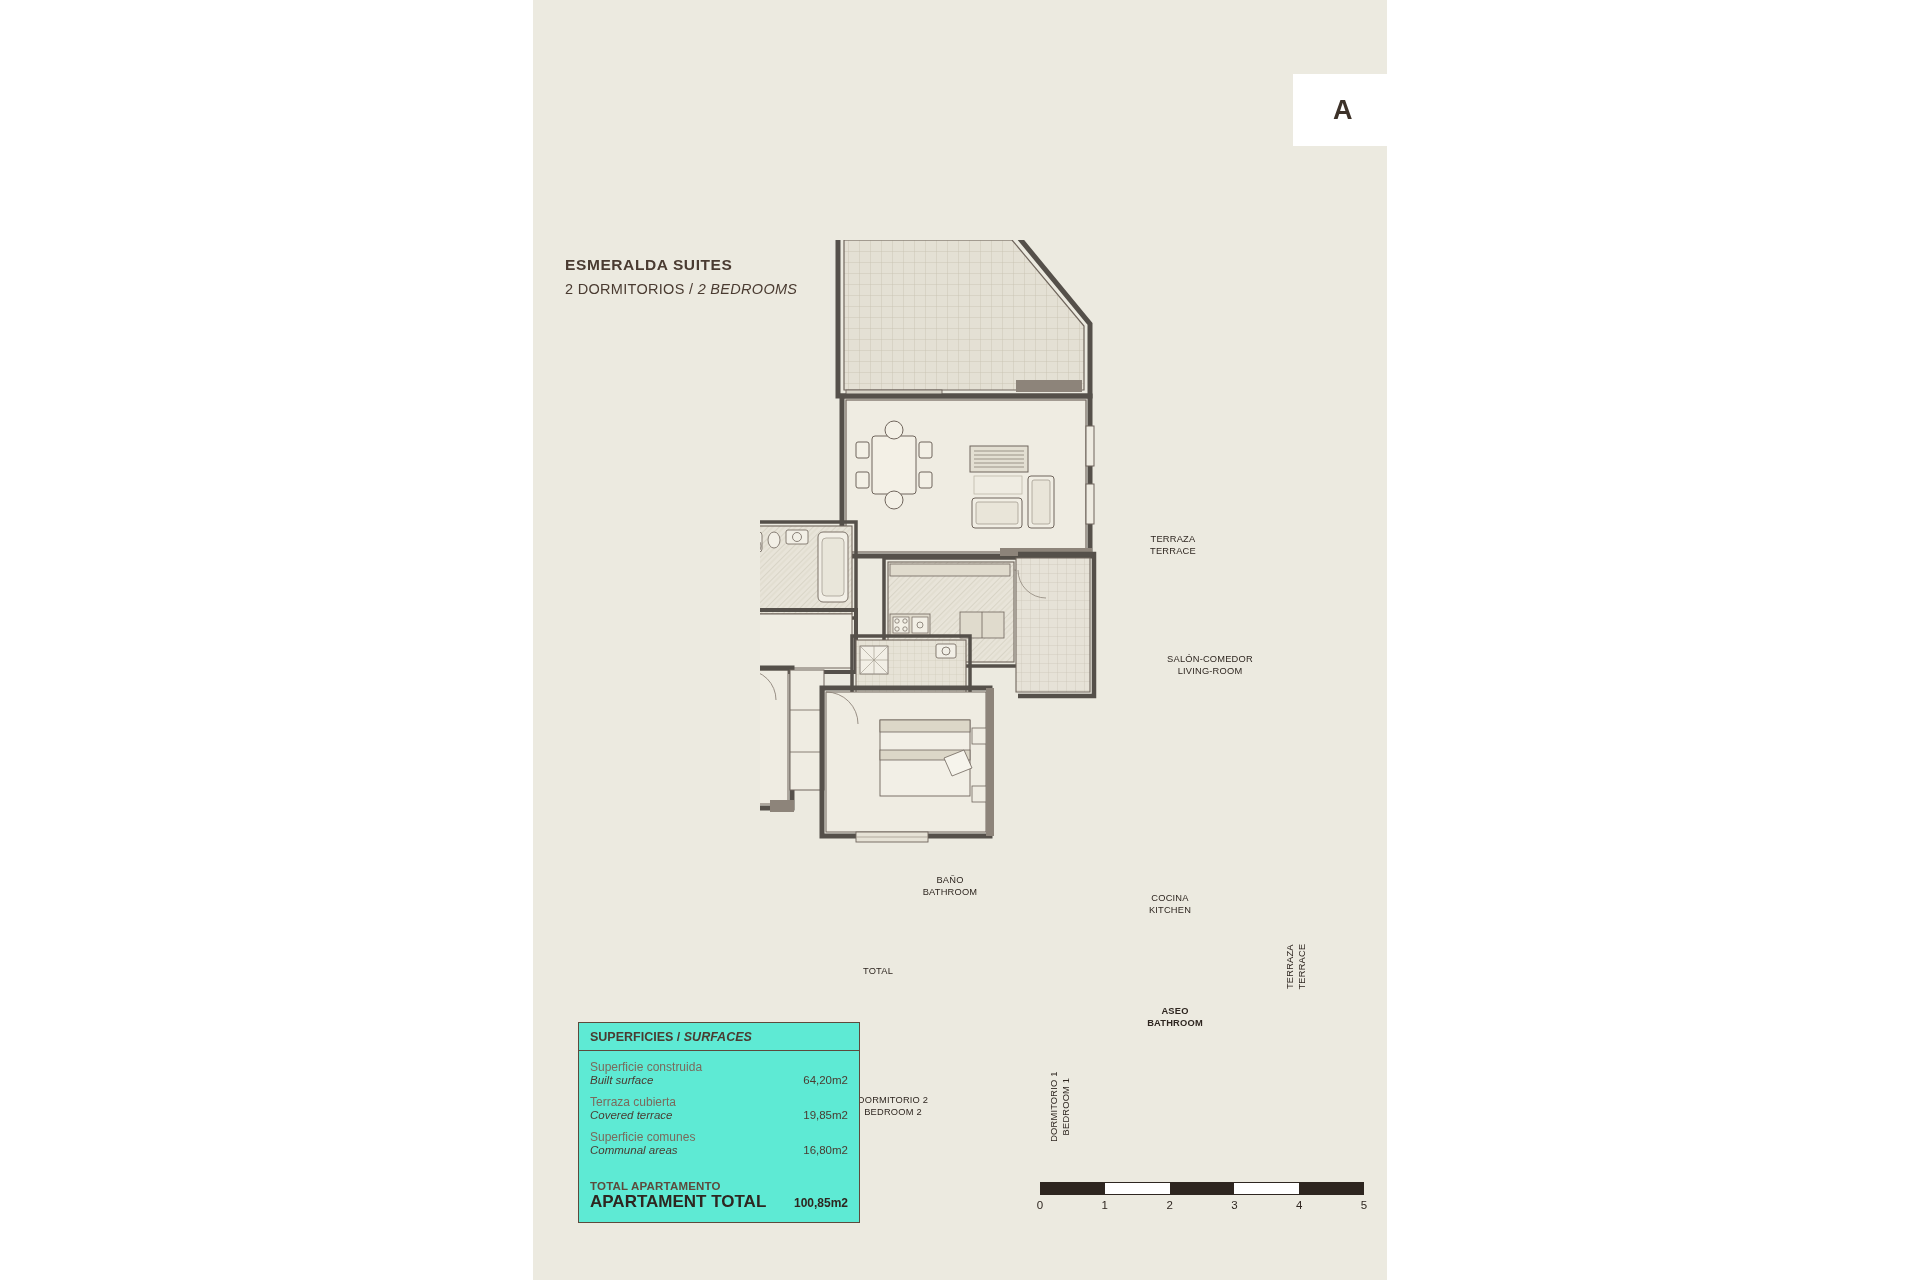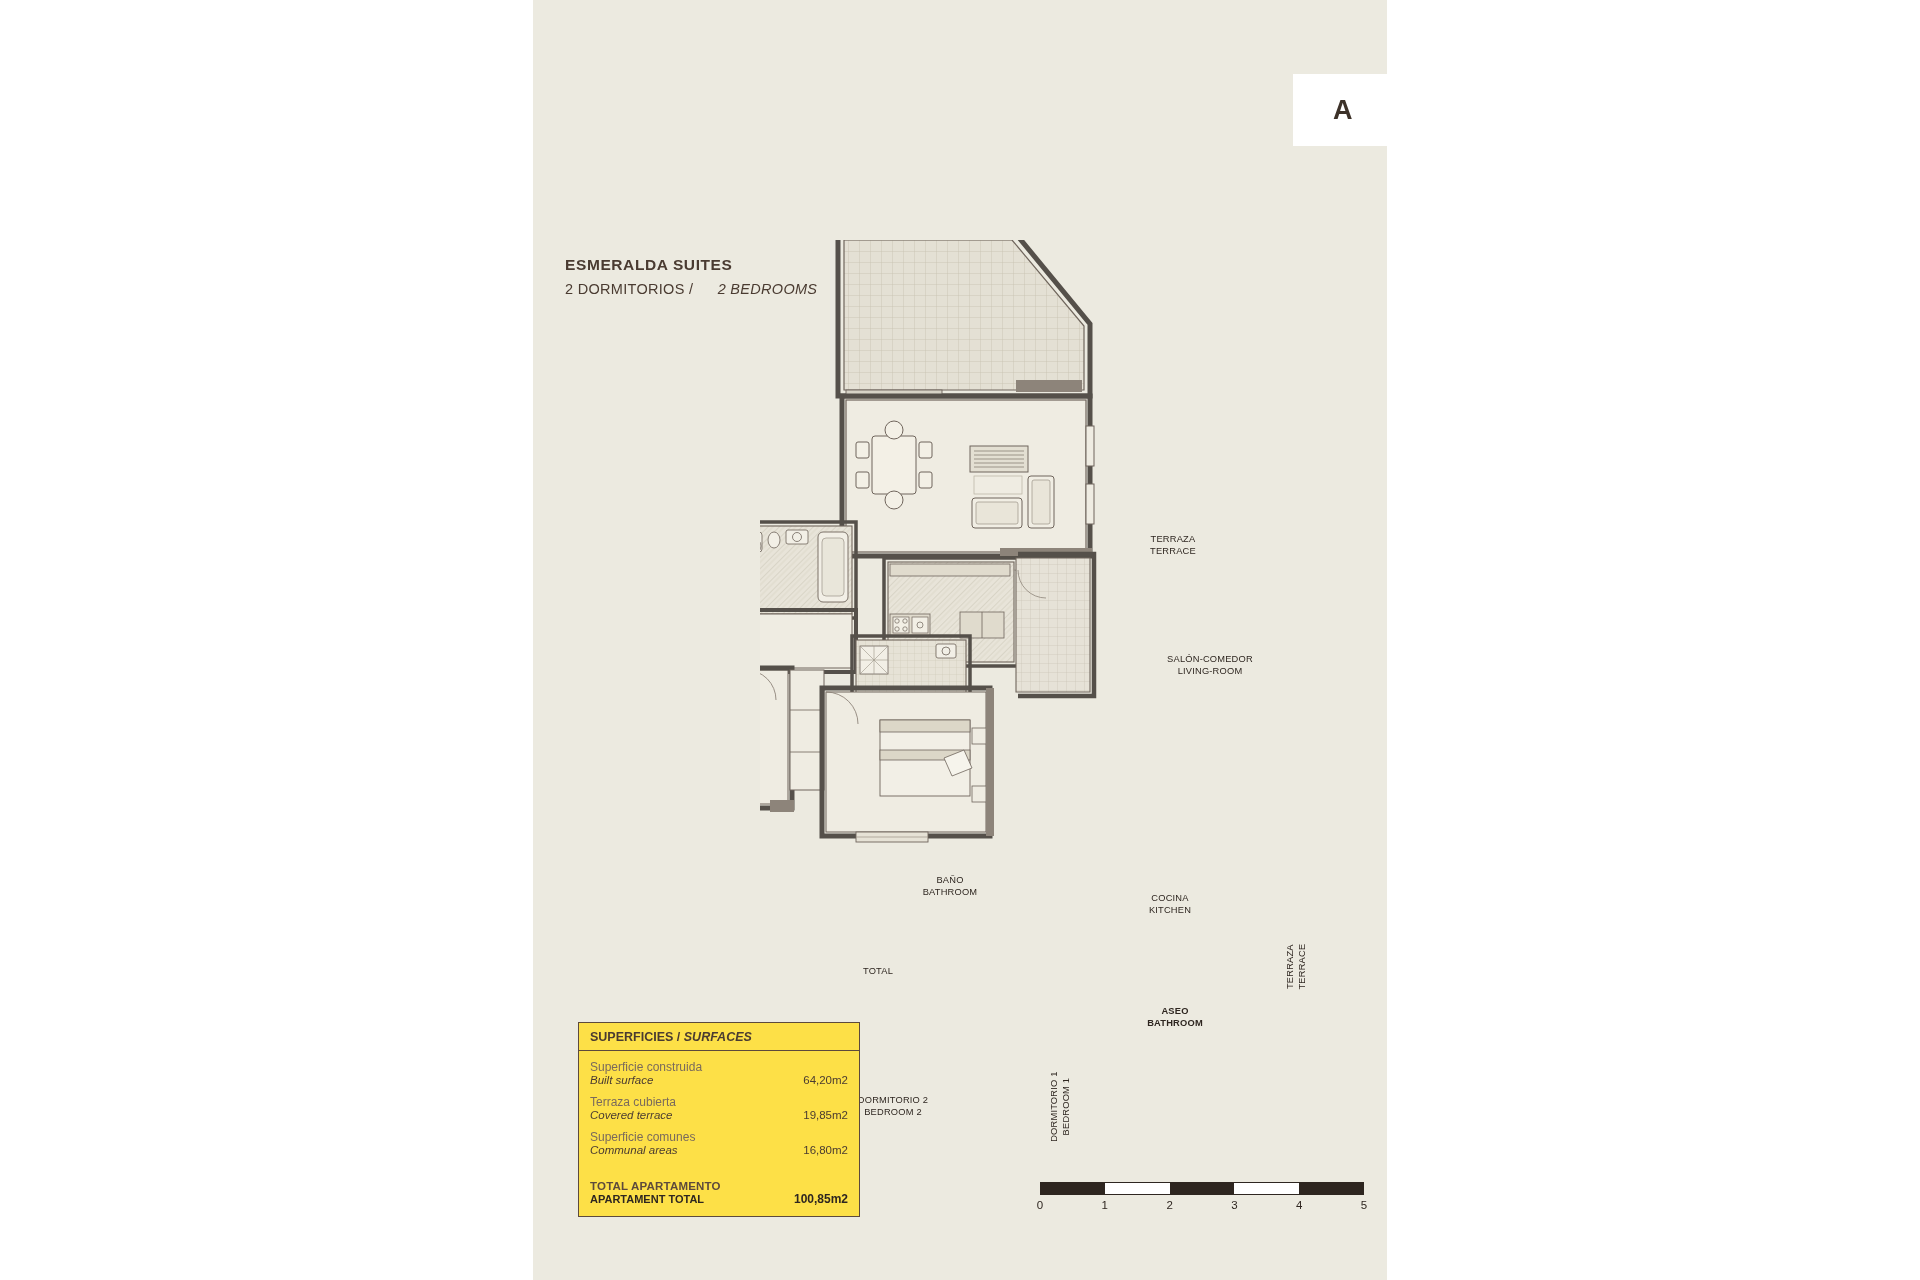--- a/index.html
+++ b/index.html
@@ -8,36 +8,36 @@
   .plate{position:absolute;}
 
   
   #badge{position:absolute;left:1293px;top:74px;width:100px;height:72px;background:#ffffff;display:flex;align-items:center;justify-content:center;}
   #badge span{font-size:27px;font-weight:bold;color:#3d3229;letter-spacing:.5px;}
 
   
   #titleblock{position:absolute;left:565px;top:256px;width:340px;}
   #titleblock .t1{font-size:15.5px;font-weight:bold;color:#4a3b31;letter-spacing:.6px;}
   #titleblock .t2{font-size:14.5px;color:#4a3b31;letter-spacing:.3px;margin-top:7px;}
-  #titleblock .t2 i{font-style:italic;margin-left:20px;}
-
-  
-  #surfaces{position:absolute;left:578px;top:1022px;width:280px;background:#fde047;border:1.5px solid #5d4a3c;}
+  #titleblock .t2 i{font-style:italic;}
+
+  
+  #surfaces{position:absolute;left:578px;top:1022px;width:280px;background:#5eead4;border:1.5px solid #5d4a3c;}
   #surfaces .hdr{padding:7px 11px 6px 11px;border-bottom:1.5px solid #5d4a3c;font-size:12.5px;color:#4a3b31;font-weight:bold;}
   #surfaces .hdr i{font-style:italic;}
   #surfaces .body{padding:9px 11px 10px 11px;}
   .srow{margin-bottom:9px;}
   .srow .es{font-size:12px;color:#7a6a5c;}
   .srow .line{display:flex;justify-content:space-between;align-items:baseline;gap:31px;}
   .srow .en{font-size:11.5px;color:#4a3b31;font-style:italic;}
   .srow .val{font-size:11.5px;color:#4a3b31;}
   .total{margin-top:24px;}
   .total .es{font-size:11.5px;color:#5d4a3c;font-weight:bold;letter-spacing:.2px;}
   .total .line{display:flex;justify-content:space-between;align-items:baseline;}
-  .total .en{font-size:11px;color:#2e2620;font-weight:bold;}
+  .total .en{font-size:17px;color:#2e2620;font-weight:bold;}
   .total .val{font-size:12px;color:#2e2620;font-weight:bold;}
 
   
   #scalebar{position:absolute;left:1040px;top:1182px;width:324px;}
   #scalebar .bar{display:flex;height:11px;border:1px solid #2e2620;}
   #scalebar .bar div{flex:1;}
   #scalebar .b0{background:#2e2620;}
   #scalebar .b1{background:#ffffff;}
   #scalebar .ticks{position:relative;height:16px;margin-top:4px;}
   #scalebar .ticks span{position:absolute;font-size:11.5px;color:#2e2620;transform:translateX(-50%);}

